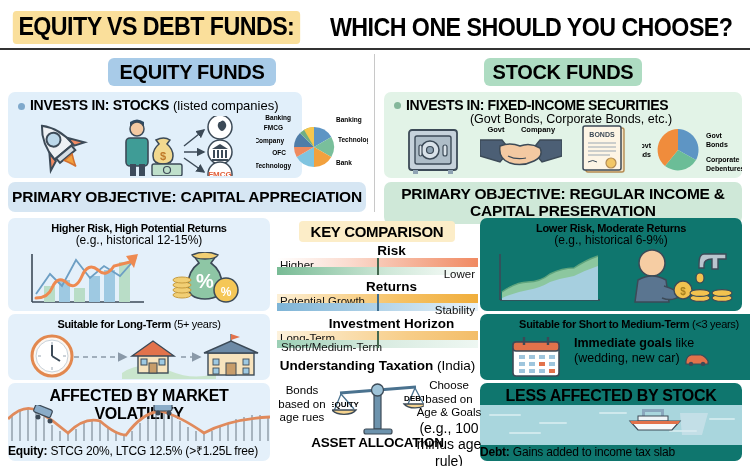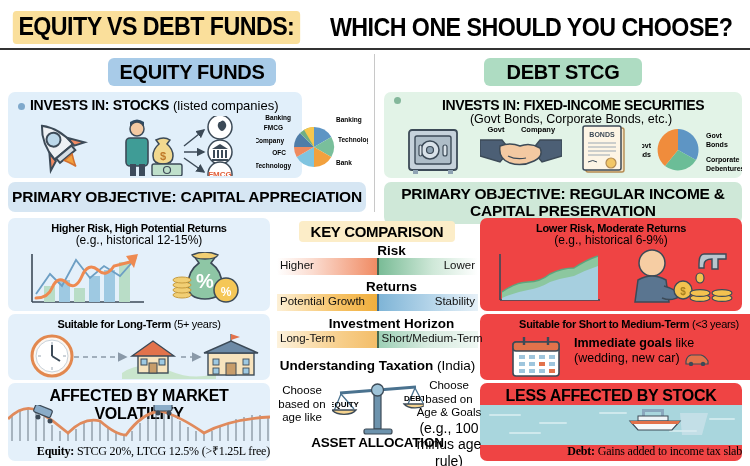--- a/index.html
+++ b/index.html
@@ -55,44 +55,44 @@
   .eq-obj { top:182px; left:8px; width:358px; height:30px; background:#d6e6f3; font-size:15.5px; }
   .dt-obj { top:182px; left:384px; width:358px; height:42px; background:#cfe8d8; font-size:15.5px; line-height:1.08; }
 
   
   .lbox { position:absolute; background:#e4f0fa; border-radius:7px; overflow:hidden; }
   .l1 { top:218px; left:8px; width:262px; height:93px; }
   .l2 { top:314px; left:8px; width:262px; height:66px; }
   .l3 { top:383px; left:8px; width:262px; height:78px; }
 
   
-  .rbox { position:absolute; background:#ef4444; border-radius:7px; overflow:hidden; }
+  .rbox { position:absolute; background:#0f766e; border-radius:7px; overflow:hidden; }
   .r1 { top:218px; left:480px; width:262px; height:93px; }
   .r2 { top:314px; left:480px; width:298px; height:66px; }
   .r3 { top:383px; left:480px; width:262px; height:78px; }
 
   .bx-title { text-align:center; font-weight:bold; font-size:11px; padding-top:4px; letter-spacing:-0.3px; }
   .bx-title .light { font-weight:normal; }
   .bx-sub { text-align:center; font-size:12px; margin-top:-1px; }
   .bx-caps { text-align:center; font-weight:bold; font-size:16px; padding-top:4px; letter-spacing:-0.3px; }
 
   .foot-note {
-    position:absolute; bottom:2px; left:0; width:100%; text-align:right;
-    font-size:12px; letter-spacing:-0.2px;font-family:Liberation Serif, serif;
+    position:absolute; bottom:2px; left:0; width:100%; text-align:left;
+    font-size:12px; letter-spacing:-0.2px;
   }
   .foot-note b { font-weight:bold; }
 
   
   .key-head {
     position:absolute; top:221px; left:299px; width:156px; height:21px;
     background:#fcedc8; border-radius:4px; text-align:center;
     font-weight:bold; font-size:15px; line-height:21px; letter-spacing:-0.3px;
   }
   .c-label { position:absolute; width:215px; left:270px; text-align:center; font-weight:bold; font-size:13.5px;padding-left:28px; }
-  .gbar { position:absolute; left:277px; width:201px; height:17px; display:flex; }
+  .gbar { position:absolute; left:277px; width:201px; height:17px; display:flex;flex-direction:column; }
   .gbar .half { flex:1; position:relative; }
   .gbar .txt { position:absolute; top:1px; font-size:11.5px; color:#111; white-space:nowrap; }
   .gbar .txt.l { left:3px; }
   .gbar .txt.r { right:3px; }
   .risk-l  { background:linear-gradient(90deg,#ffffff 0%,#fbdcd0 35%,#f08a62 100%); }
   .risk-r  { background:linear-gradient(90deg,#78bb95 0%,#cfe8d8 55%,#ffffff 100%); }
   .ret-l   { background:linear-gradient(90deg,#fdf0d6 0%,#f6c266 60%,#f0ae3c 100%); }
   .ret-r   { background:linear-gradient(90deg,#7eb4d6 0%,#bcd9ec 60%,#e7f1f8 100%); }
   .hor-l   { background:linear-gradient(90deg,#fdf2dc 0%,#f7cd88 65%,#f3bd68 100%); }
   .hor-r2  { background:linear-gradient(90deg,#9ccfb5 0%,#d8ebe0 50%,#eef7f2 100%); }
@@ -201,24 +201,24 @@
       <text x="30" y="43" font-size="6.5" font-weight="bold" font-family="Liberation Sans, sans-serif" text-anchor="end">OFC</text>
       <text x="35" y="56" font-size="6.5" font-weight="bold" font-family="Liberation Sans, sans-serif" text-anchor="end">Technology</text>
       <text x="80" y="10" font-size="6.5" font-weight="bold" font-family="Liberation Sans, sans-serif">Banking</text>
       <text x="82" y="30" font-size="6.5" font-weight="bold" font-family="Liberation Sans, sans-serif">Technology</text>
       <text x="80" y="53" font-size="6.5" font-weight="bold" font-family="Liberation Sans, sans-serif">Bank</text>
     </svg>
   </div>
 
   <div class="obj-bar eq-obj">PRIMARY OBJECTIVE: CAPITAL APPRECIATION</div>
 
-  <div class="col-head dt-head">DEBT STCG</div>
+  <div class="col-head dt-head">STOCK FUNDS</div>
 
   <div class="panel dt-invest">
-    <div style="padding:5px 0 0 10px; display:flex; align-items:flex-start;gap:36px;">
+    <div style="padding:5px 0 0 10px; display:flex; align-items:center;">
       <span style="width:7px;height:7px;border-radius:50%;background:#84b79b;display:inline-block;margin-right:5px;"></span>
       <span style="font-weight:bold;font-size:14px;letter-spacing:-0.4px;">INVESTS IN: FIXED-INCOME SECURITIES</span>
     </div>
     <div style="text-align:center; font-size:12.5px; margin-top:-1px; padding-left:16px;">(Govt Bonds, Corporate Bonds, etc.)</div>
 
     <svg class="ill" style="left:22px; top:36px;" width="54" height="46" viewBox="0 0 54 46">
       <rect x="3" y="2" width="48" height="40" rx="3" fill="#c6d2db" stroke="#3c4a57" stroke-width="1.8"></rect>
       <rect x="9" y="8" width="36" height="28" rx="2" fill="#aebdc8" stroke="#3c4a57" stroke-width="1.4"></rect>
       <circle cx="24" cy="22" r="9" fill="#d9e2e9" stroke="#3c4a57" stroke-width="1.5"></circle>
       <circle cx="24" cy="22" r="3.5" fill="#8fa3b3" stroke="#3c4a57" stroke-width="1.2"></circle>
@@ -536,21 +536,21 @@
       </div>
     <div class="divider-tick"></div>
   </div>
 
   <div class="tax-title">
     <span>Understanding Taxation</span>
     <span class="light">(India)</span>
   </div>
 
   <div class="scale-wrap">
-    <div class="choose-l">Choose based on age like</div>
+    <div class="choose-l">Bonds based on age rues</div>
     <div class="choose-r">
       <div>Choose</div>
       <div>based on</div>
       <div>Age &amp; Goals</div>
       <div class="sm">(e.g., 100 minus age rule)</div>
     </div>
 
     <svg class="ill" style="left:62px; top:0px;" width="92" height="64" viewBox="0 0 92 64">
       <rect x="42" y="10" width="7" height="42" fill="#6d93ad" stroke="#3c4a57" stroke-width="1.2"></rect>
       <rect x="32" y="52" width="28" height="5" rx="2" fill="#6d93ad" stroke="#3c4a57" stroke-width="1.2"></rect>

